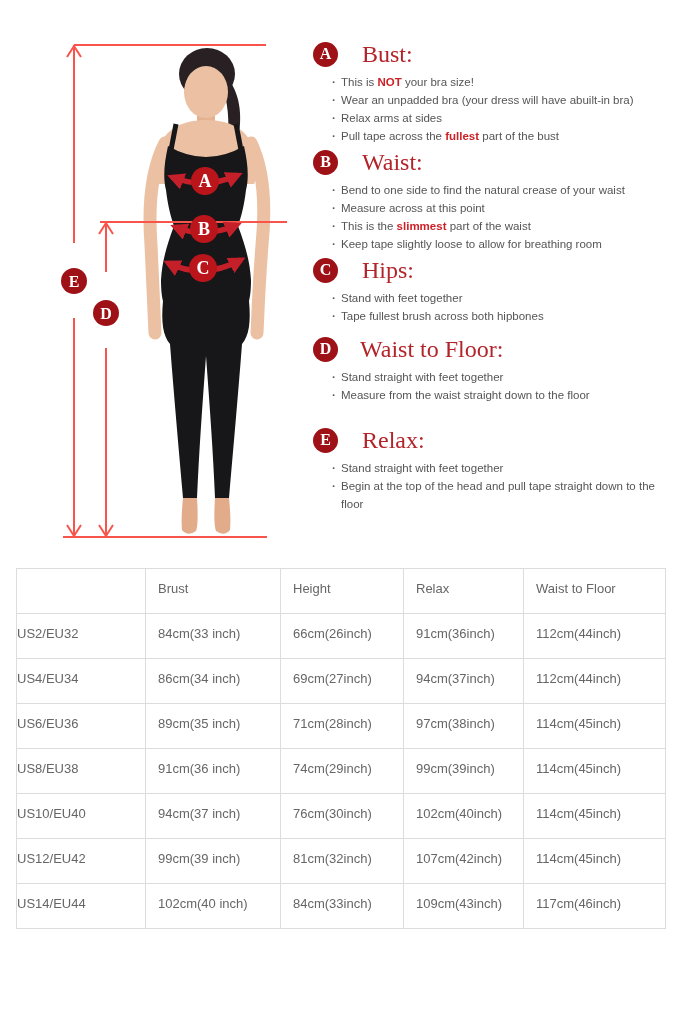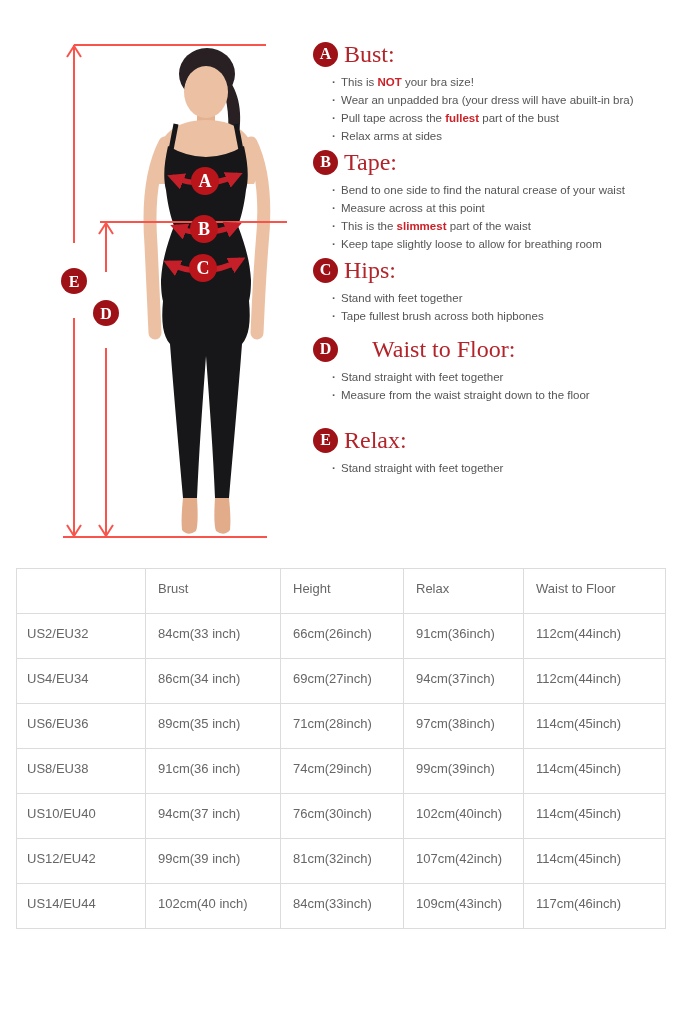--- a/index.html
+++ b/index.html
@@ -28,23 +28,23 @@
   .section:nth-child(3){margin-bottom:10px;}
   .section:nth-child(4){margin-bottom:22px;}
   .heading{display:flex;align-items:center;height:28px;}
   .badge{
     width:25px;height:25px;border-radius:50%;background:var(--badge-red);
     color:#fff;font-family:"Liberation Serif",serif;font-weight:bold;font-size:16px;
     display:flex;align-items:center;justify-content:center;flex:0 0 25px;
   }
   .title{
     font-family:"Liberation Serif",serif;font-size:24px;color:var(--head-red);
-    margin-left:6px;white-space:nowrap;
-  }
-  .section:nth-child(4) .title{margin-left:34px;}
+    margin-left:24px;white-space:nowrap;
+  }
+  .section:nth-child(4) .title{margin-left:22px;}
   .bullets{list-style:none;margin:5px 0 0 0;padding:0 0 0 28px;}
   .bullets li{
     font-size:11.5px;color:var(--text-gray);line-height:18px;position:relative;
   }
   .bullets li::before{
     content:"\00B7";position:absolute;left:-9px;font-weight:bold;color:var(--text-gray);
   }
   .hl{color:var(--hl-red);font-weight:bold;margin-top:42px;}
 
   
@@ -56,21 +56,21 @@
   .size-table col.c1{width:135px;}
   .size-table col.c2{width:123px;}
   .size-table col.c3{width:120px;}
   .size-table col.c4{width:142px;}
   .size-table th,.size-table td{
     border:1px solid var(--table-border);
     height:45px;vertical-align:middle;text-align:left;
     font-size:13px;font-weight:normal;color:var(--table-text);
     padding:0 4px 6px 12px;
   }
-  .size-table th:first-child,.size-table td:first-child{padding-left:10px;}
+  .size-table th:first-child,.size-table td:first-child{padding-left:0;}
 </style>
 </head>
 <body>
 
 <div class="guide-top">
 
   <svg class="figure-svg" width="680" height="568" viewBox="0 0 680 568">
     <defs>
       <marker id="ah" viewBox="0 0 10 10" refX="7" refY="5" markerWidth="3.1" markerHeight="3.1" orient="auto-start-reverse">
         <path d="M0,0 L10,5 L0,10 Z" fill="#c5202a"></path>
@@ -138,28 +138,28 @@
 
   <div class="sections" id="sections">
       <div class="section">
         <div class="heading">
           <span class="badge">A</span>
           <span class="title">Bust:</span>
         </div>
         <ul class="bullets">
           <li><span>This is </span><span class="hl">NOT</span><span> your bra size!</span></li>
           <li><span>Wear an unpadded bra (your dress will have abuilt-in bra)</span></li>
+          <li><span>Relax arms at sides</span></li>
           <li><span>Pull tape across the </span><span class="hl">fullest</span><span> part of the bust</span></li>
-          <li><span>Relax arms at sides</span></li>
         </ul>
       </div>
       <div class="section">
         <div class="heading">
           <span class="badge">B</span>
-          <span class="title">Tape:</span>
+          <span class="title">Waist:</span>
         </div>
         <ul class="bullets">
           <li><span>Bend to one side to find the natural crease of your waist</span></li>
           <li><span>Measure across at this point</span></li>
           <li><span>This is the </span><span class="hl">slimmest</span><span> part of the waist</span></li>
           <li><span>Keep tape slightly loose to allow for breathing room</span></li>
         </ul>
       </div>
       <div class="section">
         <div class="heading">
@@ -181,20 +181,21 @@
           <li><span>Measure from the waist straight down to the floor</span></li>
         </ul>
       </div>
       <div class="section">
         <div class="heading">
           <span class="badge">E</span>
           <span class="title">Relax:</span>
         </div>
         <ul class="bullets">
           <li><span>Stand straight with feet together</span></li>
+          <li><span>Begin at the top of the head and pull tape straight down to the floor</span></li>
         </ul>
       </div>
     </div>
 </div>
 
 <table class="size-table" id="size-table">
   <colgroup>
     <col class="c0">
       <col class="c1">
       <col class="c2">

